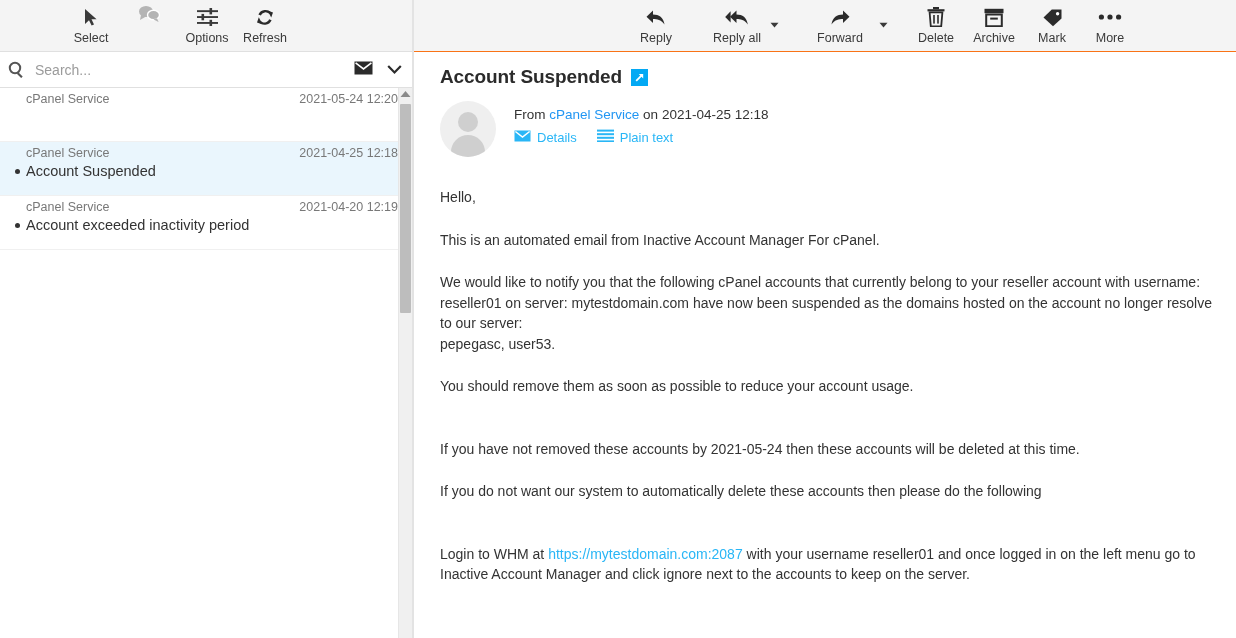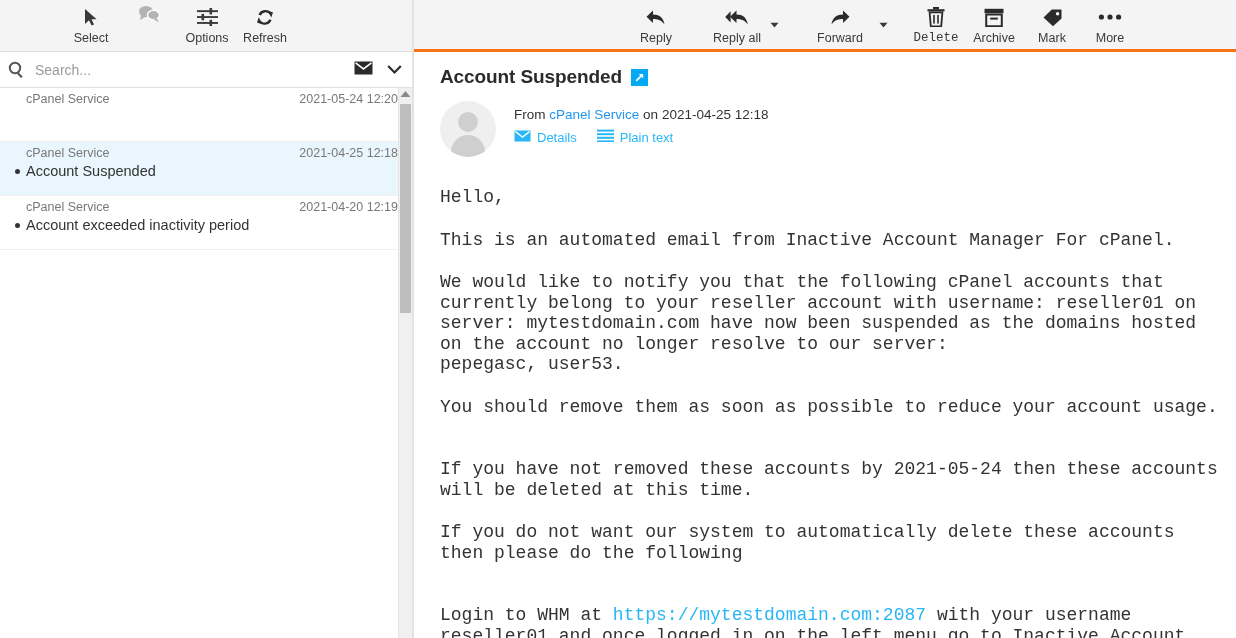--- a/index.html
+++ b/index.html
@@ -174,21 +174,21 @@
     width: 824px;
     height: 638px;
     display: flex;
     flex-direction: column;
     background: #fff;
     box-sizing: border-box;
   }
   .msg-toolbar {
     height: 52px;
     background: #f4f4f4;
-    border-bottom: 3px solid #f97316;
+    border-bottom: 1px solid #f97316;
     display: flex;
     align-items: flex-start;
     padding-left: 215px;
     box-sizing: border-box;
   }
   .tb-group { position: relative; display: flex; align-items: center; margin-left: 23px; }
   .tb-caret {
     width: 16px;
     height: 52px;
     display: flex;
@@ -264,27 +264,26 @@
     display: flex;
     align-items: center;
     gap: 6px;
     color: #29b6f6;
     font-size: 13px;
     cursor: pointer;
   }
 
   .msg-body {
     padding: 30px 18px 0 28px;
-    font-size: 18px;
+    font-size: 14px;
     line-height: 20.5px;
     color: #333;
     box-sizing: border-box;
     flex: 1 1 auto;
     overflow: hidden;
-    font-family: Liberation Mono, monospace;
   }
   .msg-body p { margin: 0 0 22px 0; }
   .msg-body p.tight { margin-bottom: 0; }
   .msg-body p.gap { margin-bottom: 42px; }
   .msg-body a { color: #29b6f6; text-decoration: none; }
   .nowrap-block { max-width: 790px; }
 </style>
 </head>
 <body>
 
@@ -451,21 +450,21 @@
           </span>
           <span class="tb-lbl">Forward</span>
         </div>
         <span class="tb-caret">
           <svg width="9" height="6" viewBox="0 0 9 6">
               <path d="M0.5 0.8 L8.5 0.8 L4.5 5.4 Z" fill="#3a3a3a"></path>
             </svg>
         </span>
       </div>
 
-      <div class="tb-btn" style="margin-left:16px;font-family:Liberation Mono, monospace;">
+      <div class="tb-btn" style="margin-left:16px;">
         <span class="tb-ico">
           <svg width="18" height="20" viewBox="0 0 18 20">
             <rect x="0.5" y="2.2" width="17" height="2.2" fill="#2b2b2b"></rect>
             <rect x="6" y="0" width="6" height="2.2" fill="#2b2b2b"></rect>
             <path d="M2.6 5.4 L15.4 5.4 L14.2 19.4 L3.8 19.4 Z" fill="none" stroke="#2b2b2b" stroke-width="1.8"></path>
             <rect x="6.2" y="8" width="1.6" height="8.6" fill="#2b2b2b"></rect>
             <rect x="10.2" y="8" width="1.6" height="8.6" fill="#2b2b2b"></rect>
           </svg>
         </span>
         <span class="tb-lbl">Delete</span>

